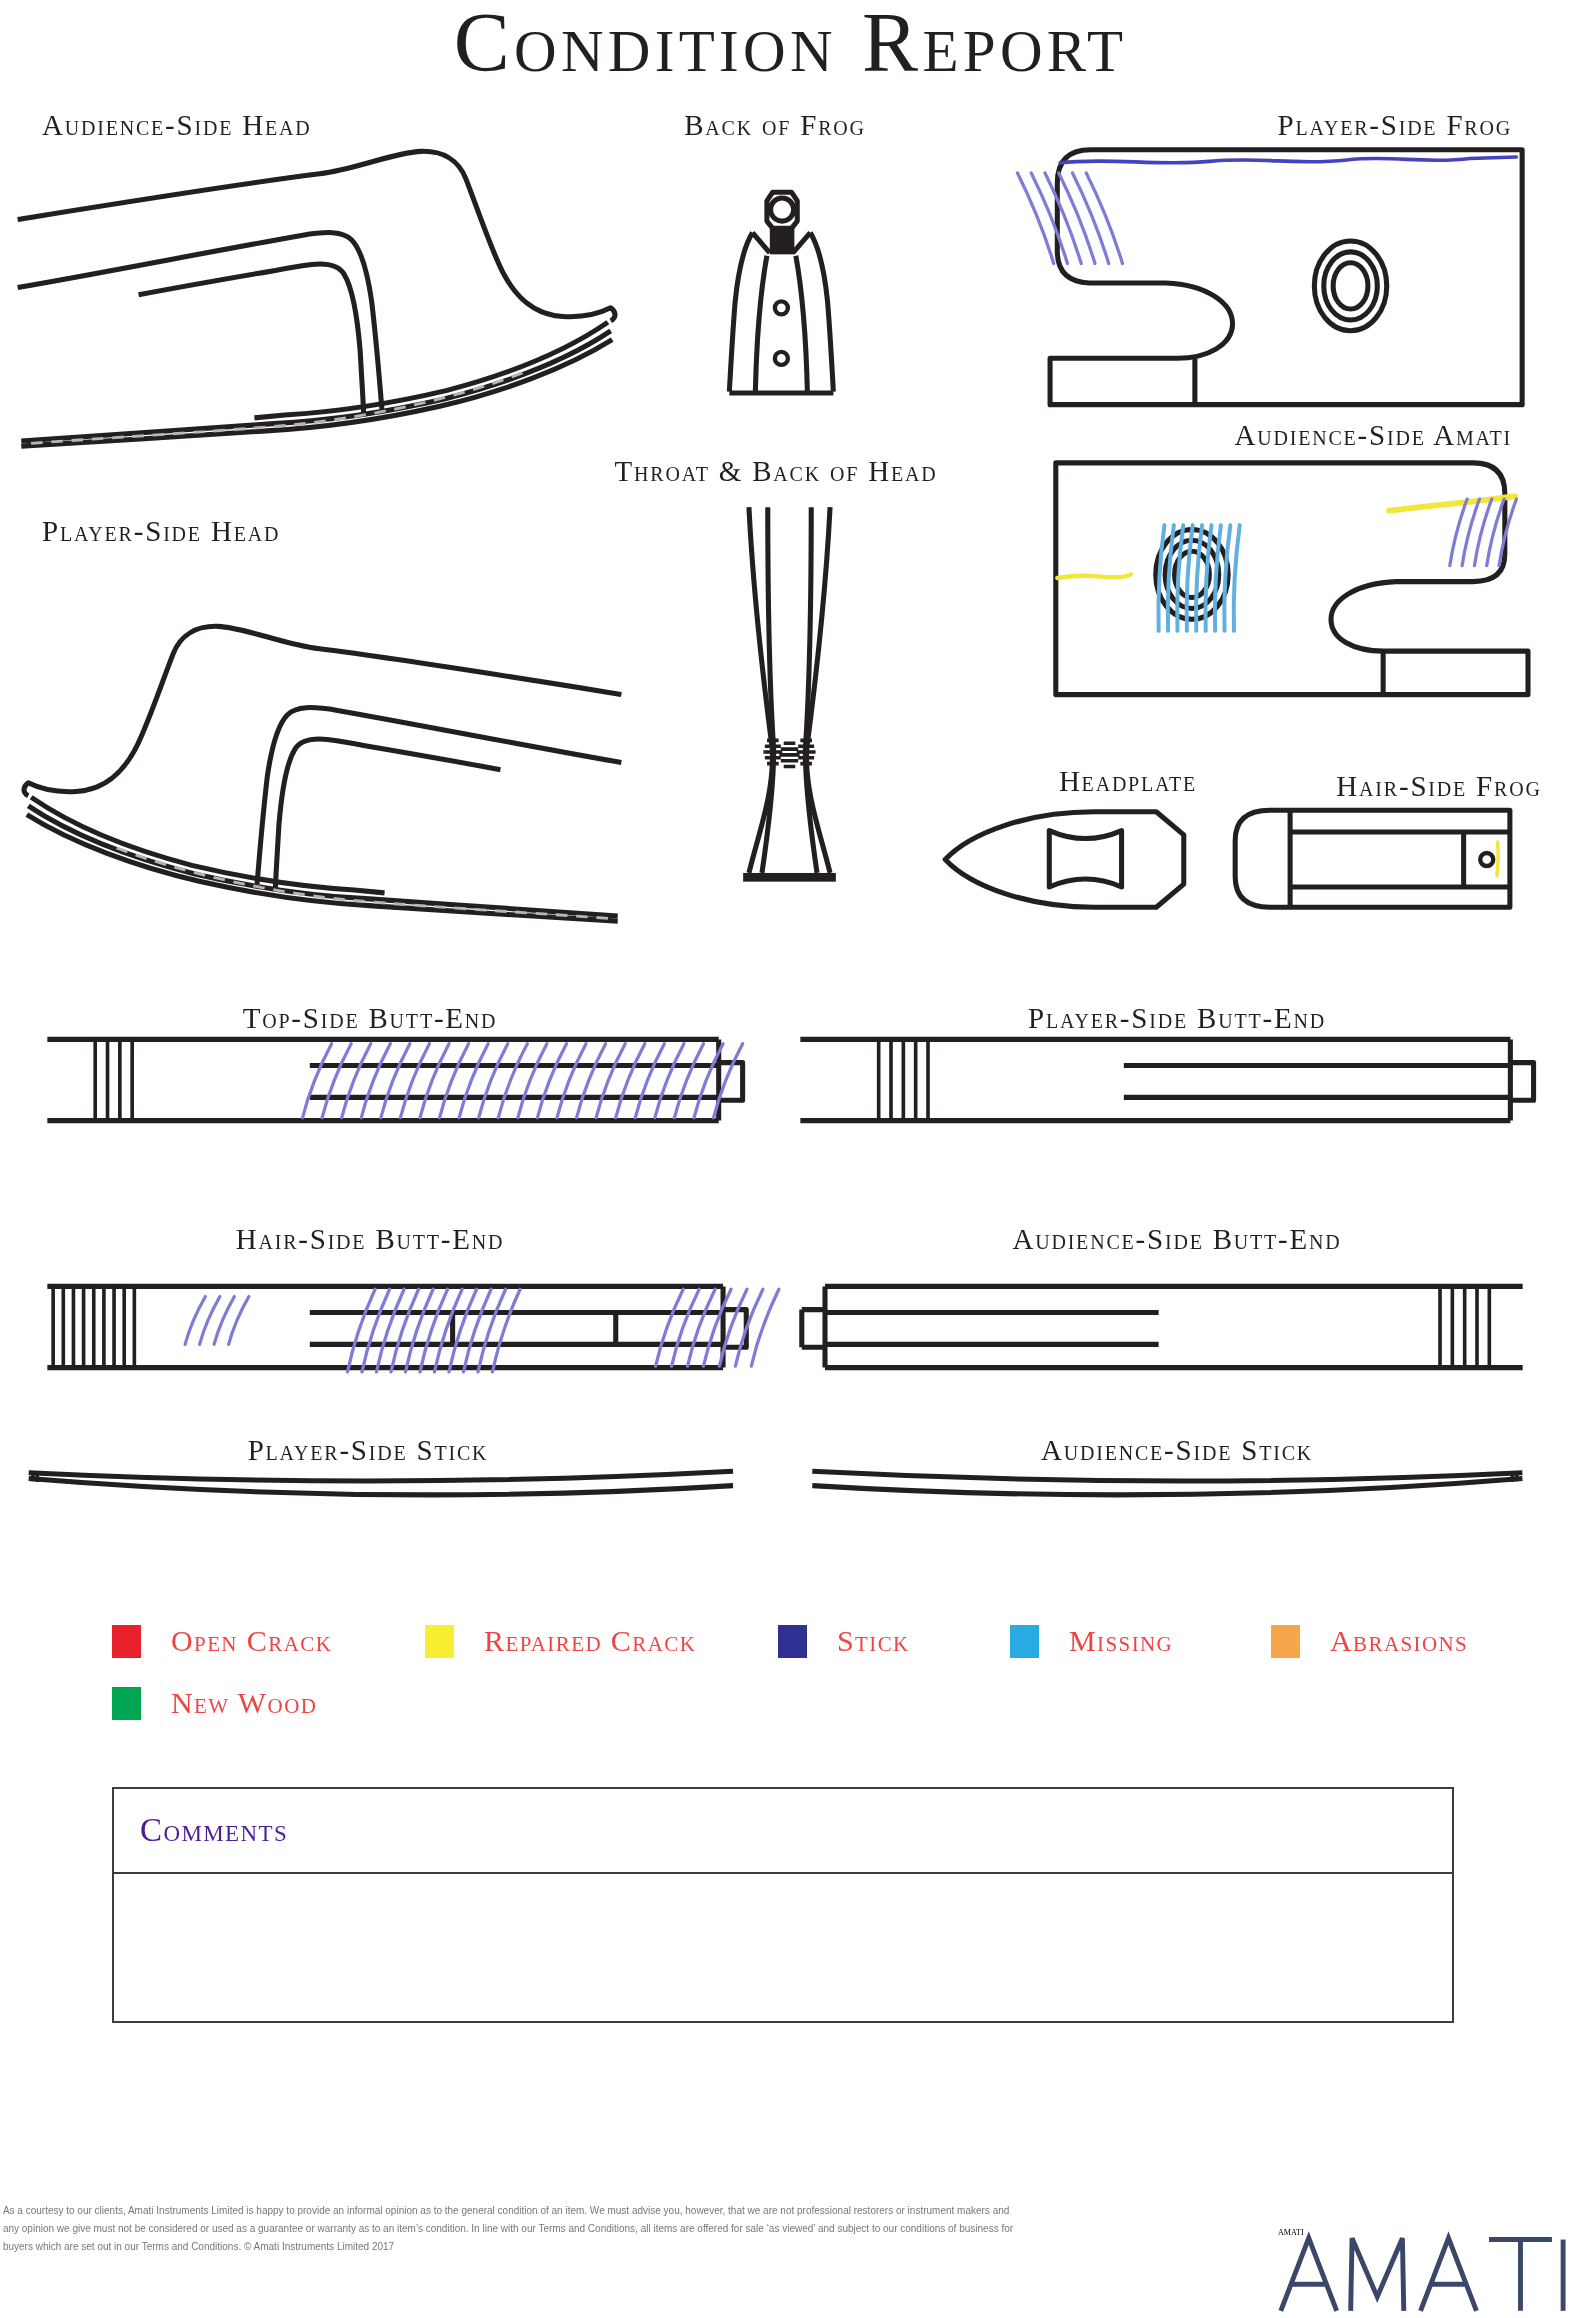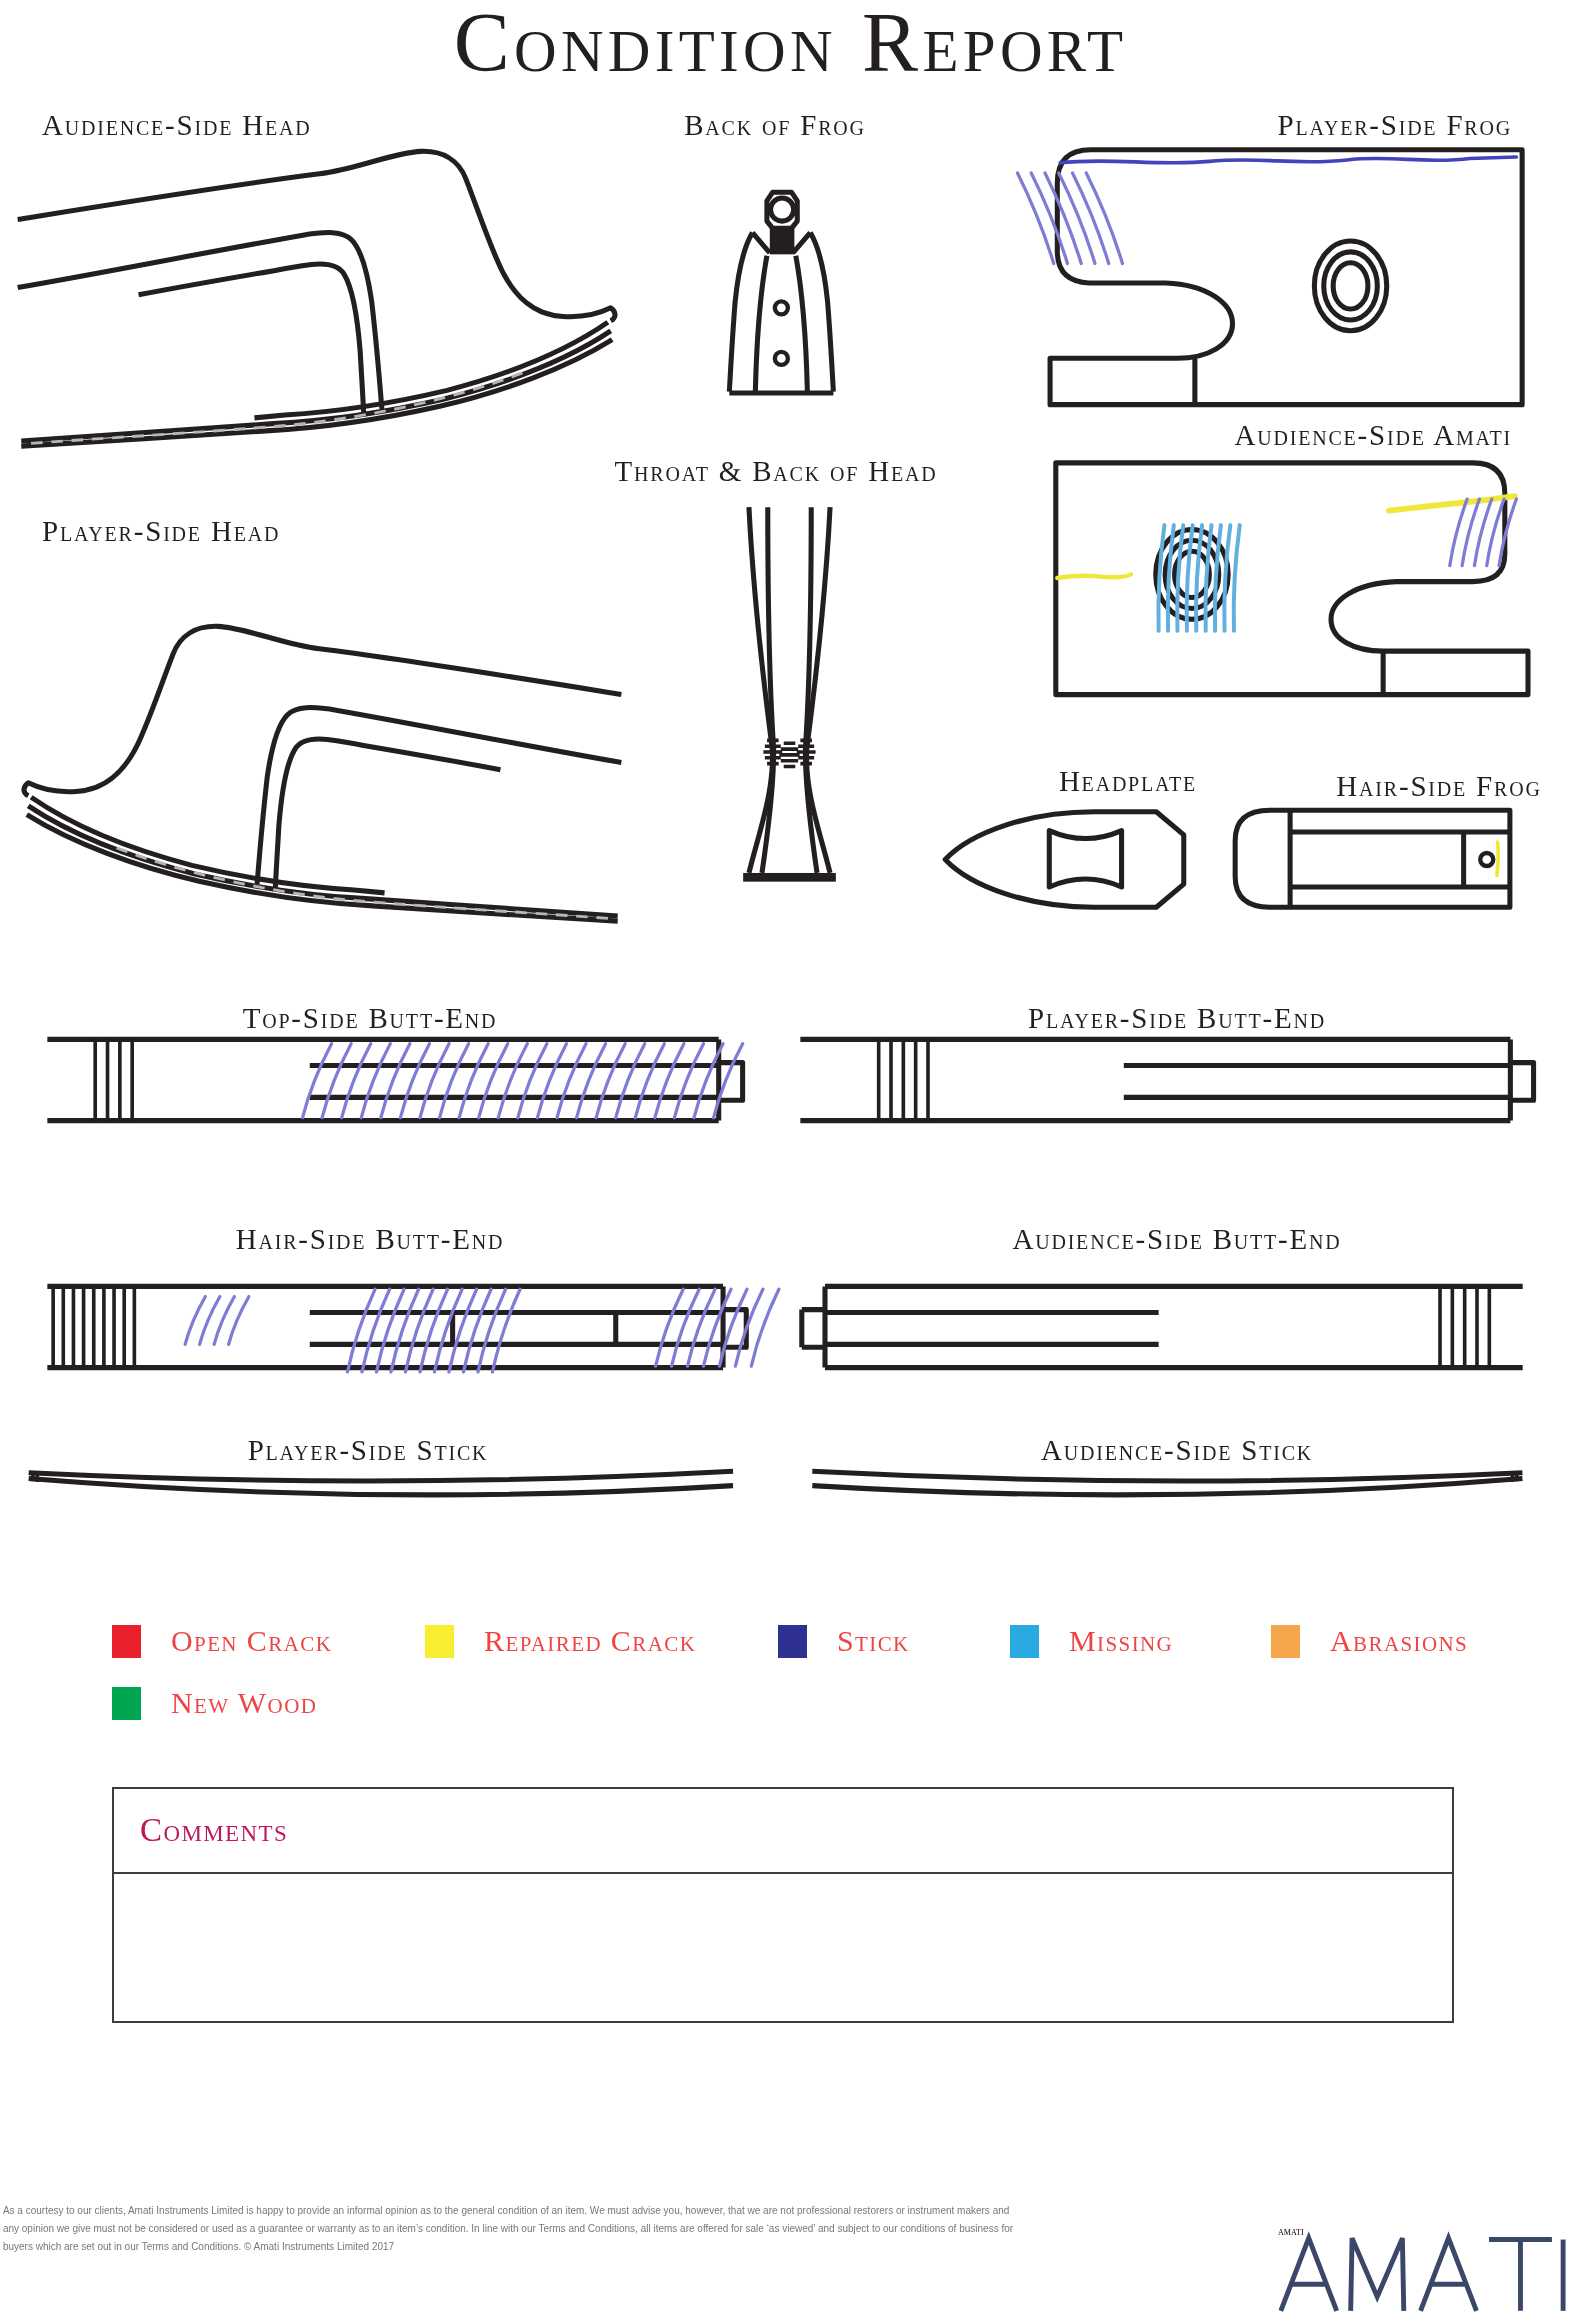--- a/index.html
+++ b/index.html
@@ -15,21 +15,21 @@
   .art{stroke:#231f20;fill:none;stroke-width:7;stroke-linecap:butt;stroke-linejoin:round;}
   .art-thin{stroke:#231f20;fill:none;stroke-width:5;stroke-linecap:butt;}
   .art-fill{fill:#231f20;stroke:none;}
   .dashline{stroke:#b5b5b5;fill:none;stroke-width:4;stroke-dasharray:16 12;}
   .legend-item{position:absolute;display:flex;align-items:center;}
   .swatch{width:29px;height:33px;flex:0 0 auto;}
   .legend-label{margin-left:30px;font-size:30px;font-variant:small-caps;letter-spacing:1.4px;color:#ef4444;white-space:nowrap;}
   .comments-box{position:absolute;left:112px;top:1787px;width:1342px;height:236px;
                 border:2.9px solid #3d3d3d;box-sizing:border-box;}
   .comments-header{height:83px;border-bottom:2.9px solid #3d3d3d;display:flex;align-items:center;}
-  .comments-title{margin-left:26px;font-size:33px;font-variant:small-caps;letter-spacing:1.4px;color:#be185d;}
+  .comments-title{margin-left:26px;font-size:33px;font-variant:small-caps;letter-spacing:1.4px;color:#4c1d95;}
   .comments-input{width:100%;height:148px;}
   .footer-text{position:absolute;left:2.9px;top:2202px;width:1018px;
                font-family:"Liberation Sans",sans-serif;font-size:10px;line-height:18px;color:#77787b;}
   .sr-only{position:absolute;width:1px;height:1px;overflow:hidden;clip:rect(0 0 0 0);white-space:nowrap;}
 </style>
 </head>
 <body>
 
 <div class="page">
 

